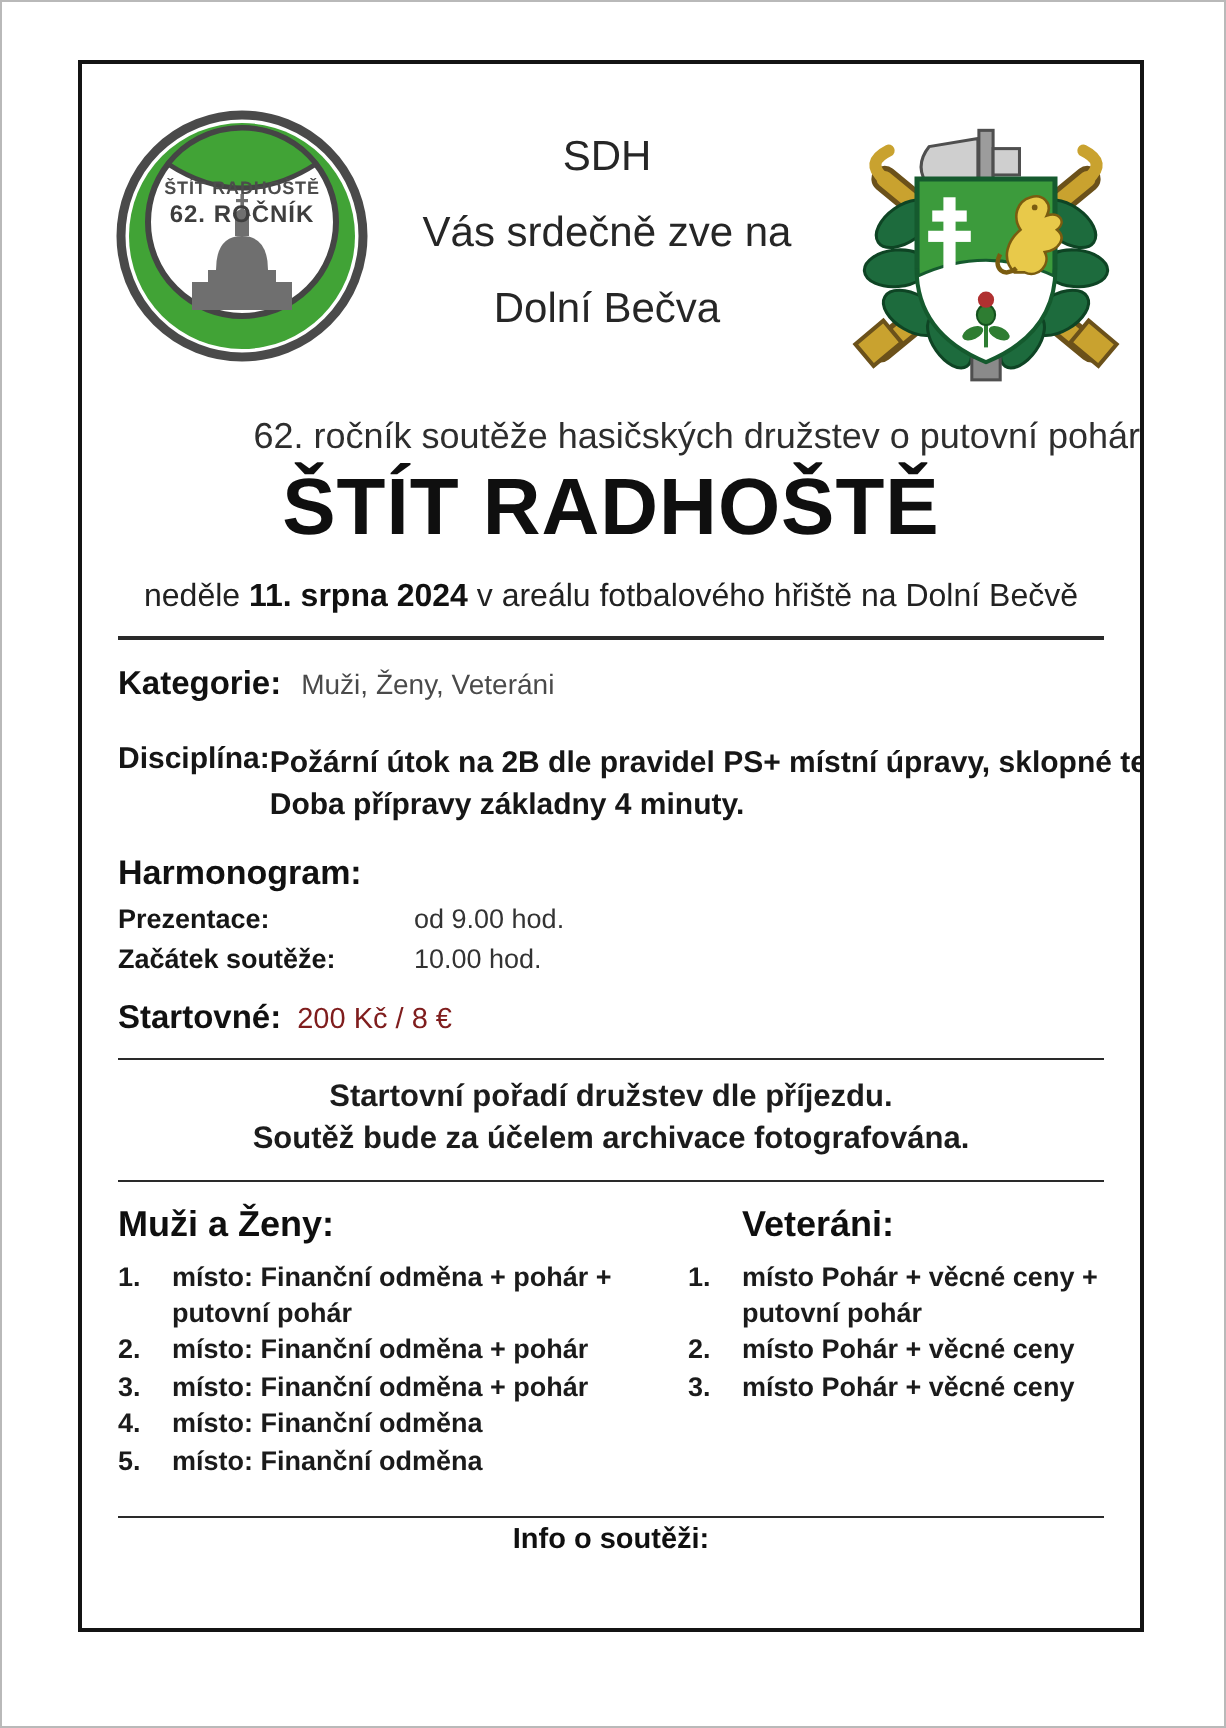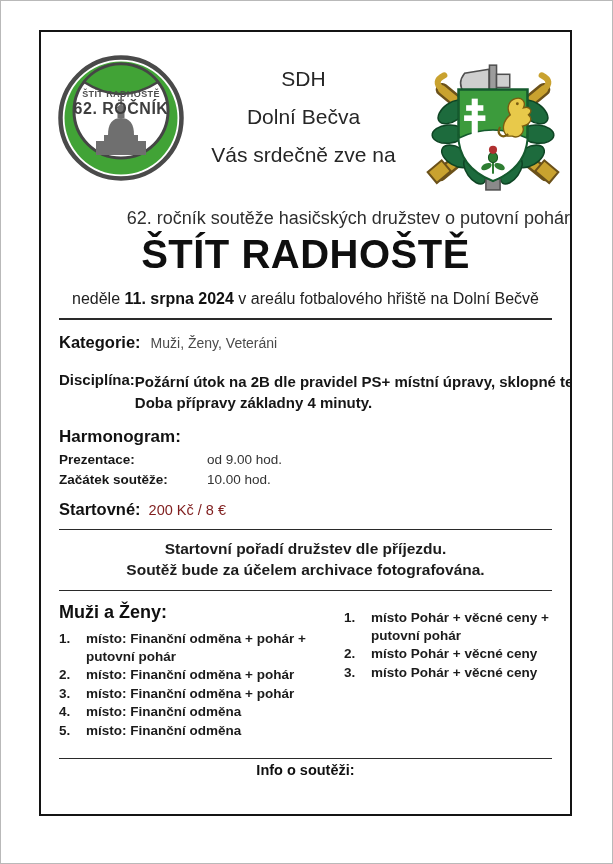--- a/index.html
+++ b/index.html
@@ -21,21 +21,21 @@
   
   .header{display:flex;align-items:flex-start;padding:20px 4px 0 16px;}
   .logo{position:relative;width:128px;height:128px;flex:0 0 auto;margin-top:2px;}
   .logo svg{position:absolute;left:0;top:0;}
   .logo-title{
     position:absolute;top:35px;left:0;width:100%;text-align:center;
     font-size:9px;font-weight:bold;letter-spacing:.4px;color:#4c4c4c;
   }
   .logo-edition{
     position:absolute;top:46px;left:0;width:100%;text-align:center;
-    font-size:16px;font-weight:bold;letter-spacing:.5px;color:#3e3e3e;
+    font-size:12px;font-weight:bold;letter-spacing:.5px;color:#3e3e3e;
   }
   .invite{flex:1;text-align:center;padding-top:8px;font-size:21px;color:#262626;line-height:38px;}
   .emblem{flex:0 0 auto;width:142px;height:144px;margin-right:2px;}
   
   .subtitle{margin:12px 0 0 9px;font-size:18px;color:#2e2e2e;text-align:right;}
   .main-title{margin-top:3px;text-align:center;font-size:40px;font-weight:800;letter-spacing:.5px;color:#0f0f0f;}
   .date-line{margin-top:13px;text-align:center;font-size:16px;color:#222;}
   .date-line b{color:#111;}
   
   .rule{border-top:2px solid #2a2a2a;margin:10px 18px 0 18px;height:0;}
@@ -94,22 +94,22 @@
             <rect x="63.2" y="43" width="1.8" height="8"></rect>
             <rect x="61" y="45.5" width="6" height="1.6"></rect>
           </g>
         </svg>
         <div class="logo-title">ŠTÍT RADHOŠTĚ</div>
         <div class="logo-edition">62. ROČNÍK</div>
       </div>
 
       <div class="invite">
         <div>SDH</div>
+        <div>Vás srdečně zve na</div>
         <div>Dolní Bečva</div>
-        <div>Vás srdečně zve na</div>
       </div>
 
       <svg class="emblem" viewBox="0 0 140 140">
 
         <g stroke-linecap="round">
           <line x1="20" y1="36" x2="122" y2="120" stroke="#6b511a" stroke-width="13"></line>
           <line x1="120" y1="36" x2="18" y2="120" stroke="#6b511a" stroke-width="13"></line>
           <line x1="20" y1="36" x2="122" y2="120" stroke="#c9a22f" stroke-width="8"></line>
           <line x1="120" y1="36" x2="18" y2="120" stroke="#c9a22f" stroke-width="8"></line>
           <path d="M 20,36 q -10,-8 2,-14" fill="none" stroke="#c9a22f" stroke-width="6"></path>
@@ -229,20 +229,21 @@
             <span class="ptext">místo: Finanční odměna</span>
           </div>
           <div class="pitem">
             <span class="num">5.</span>
             <span class="ptext">místo: Finanční odměna</span>
           </div>
         </div>
       </div>
 
       <div class="pcol right">
+        <div class="pcol-head">Veteráni:</div>
         <div class="pitems">
           <div class="pitem">
             <span class="num">1.</span>
             <span class="ptext">místo Pohár + věcné ceny + putovní pohár</span>
           </div>
           <div class="pitem">
             <span class="num">2.</span>
             <span class="ptext">místo Pohár + věcné ceny</span>
           </div>
           <div class="pitem">

